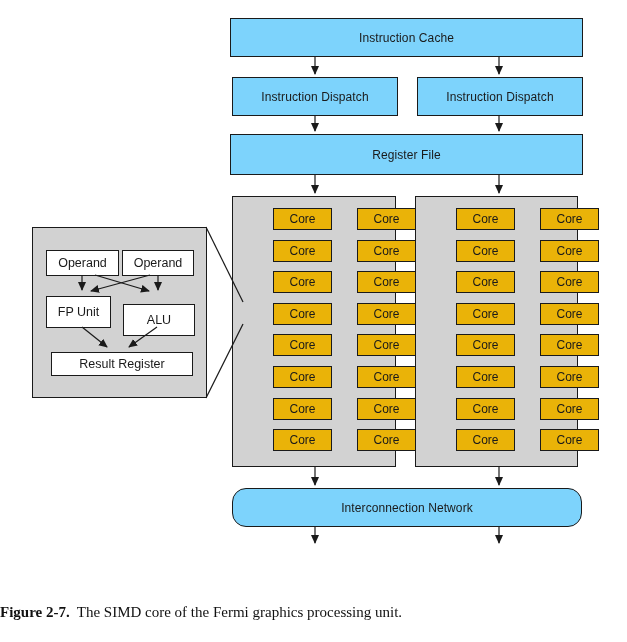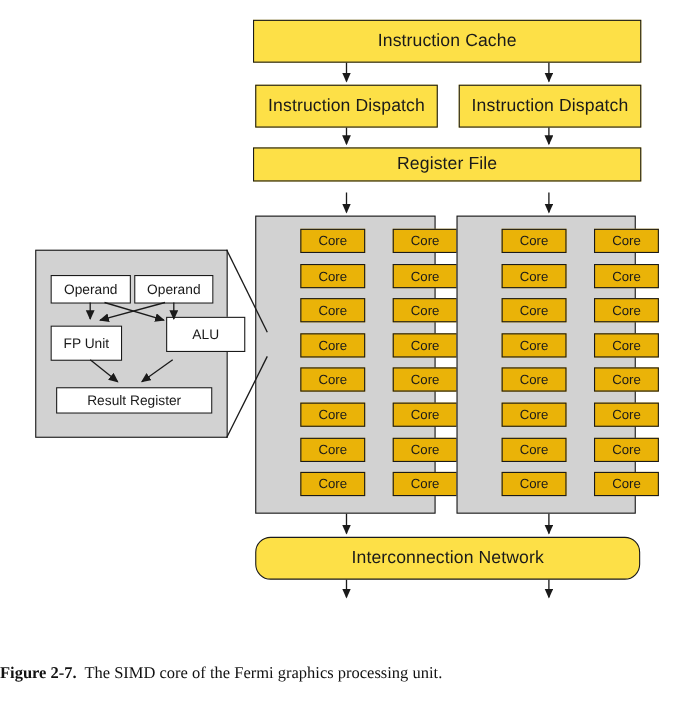--- a/index.html
+++ b/index.html
@@ -20,25 +20,25 @@
     position: absolute;
     left: 0;
     top: 0;
     pointer-events: none;
     z-index: 5;
   }
   .box {
     position: absolute;
     box-sizing: border-box;
     border: 1px solid #1a1a1a;
-    background: #fde047;
+    background: #7dd3fc;
     display: flex;
     align-items: center;
     justify-content: center;
-    font-size: 16px;
+    font-size: 12px;
     letter-spacing: 0.1px;
     z-index: 3;
     white-space: nowrap;
   }
   .panel {
     position: absolute;
     box-sizing: border-box;
     border: 1px solid #1a1a1a;
     background: #d2d2d2;
     z-index: 2;
@@ -122,21 +122,21 @@
       <line x1="206" y1="398" x2="243" y2="324"></line>
     </g>
   </svg>
 
   <div class="box" style="left:230px; top:18px; width:353px; height:39px;">Instruction Cache</div>
 
   <div class="box" style="left:232px; top:77px; width:166px; height:39px;">Instruction Dispatch</div>
 
   <div class="box" style="left:417px; top:77px; width:166px; height:39px;">Instruction Dispatch</div>
 
-  <div class="box" style="left:230px; top:134px; width:353px; height:31px;">Register File</div>
+  <div class="box" style="left:230px; top:134px; width:353px; height:41px;">Register File</div>
 
   <div class="panel" style="left:232px; top:196px; width:164px; height:271px;">
       <div class="core-box" style="left: 11px; top: 11px;">Core</div>
       <div class="core-box" style="left: 95px; top: 11px;">Core</div>
       <div class="core-box" style="left: 11px; top: 43px;">Core</div>
       <div class="core-box" style="left: 95px; top: 43px;">Core</div>
       <div class="core-box" style="left: 11px; top: 74px;">Core</div>
       <div class="core-box" style="left: 95px; top: 74px;">Core</div>
       <div class="core-box" style="left: 11px; top: 106px;">Core</div>
       <div class="core-box" style="left: 95px; top: 106px;">Core</div>
@@ -166,21 +166,21 @@
       <div class="core-box" style="left: 11px; top: 201px;">Core</div>
       <div class="core-box" style="left: 95px; top: 201px;">Core</div>
       <div class="core-box" style="left: 11px; top: 232px;">Core</div>
       <div class="core-box" style="left: 95px; top: 232px;">Core</div>
     </div>
 
   <div class="panel" style="left:32px; top:227px; width:175px; height:171px;text-decoration:underline;">
     <div class="inset-box" style="left:13px; top:22px; width:73px; height:26px;">Operand</div>
     <div class="inset-box" style="left:89px; top:22px; width:72px; height:26px;">Operand</div>
     <div class="inset-box" style="left:13px; top:68px; width:65px; height:32px;">FP Unit</div>
-    <div class="inset-box" style="left:90px; top:60px; width:72px; height:32px;margin-left:28px;">ALU</div>
+    <div class="inset-box" style="left:90px; top:76px; width:72px; height:32px;">ALU</div>
     <div class="inset-box" style="left:18px; top:124px; width:142px; height:24px;">Result Register</div>
   </div>
 
   <div class="box" style="left:232px; top:488px; width:350px; height:39px;border-radius:14px;">Interconnection Network</div>
 
 
   <div class="caption">
     <span class="cap-label">Figure 2-7.</span><span>The SIMD core of the Fermi graphics processing unit.</span>
   </div>
 

